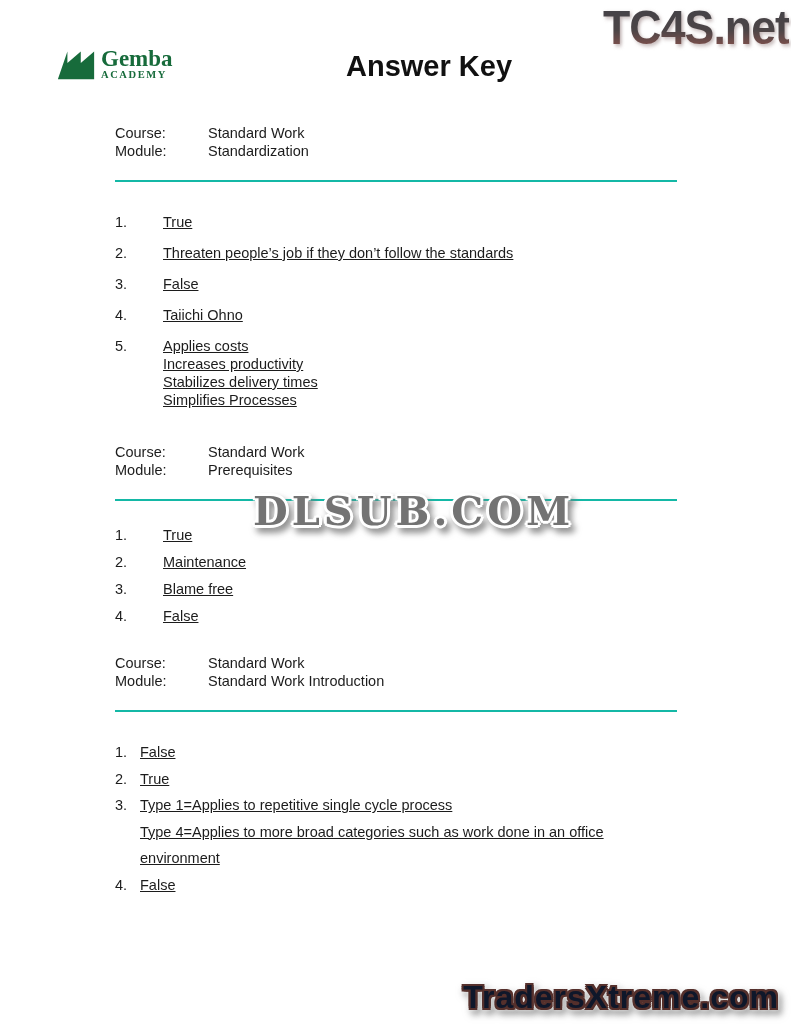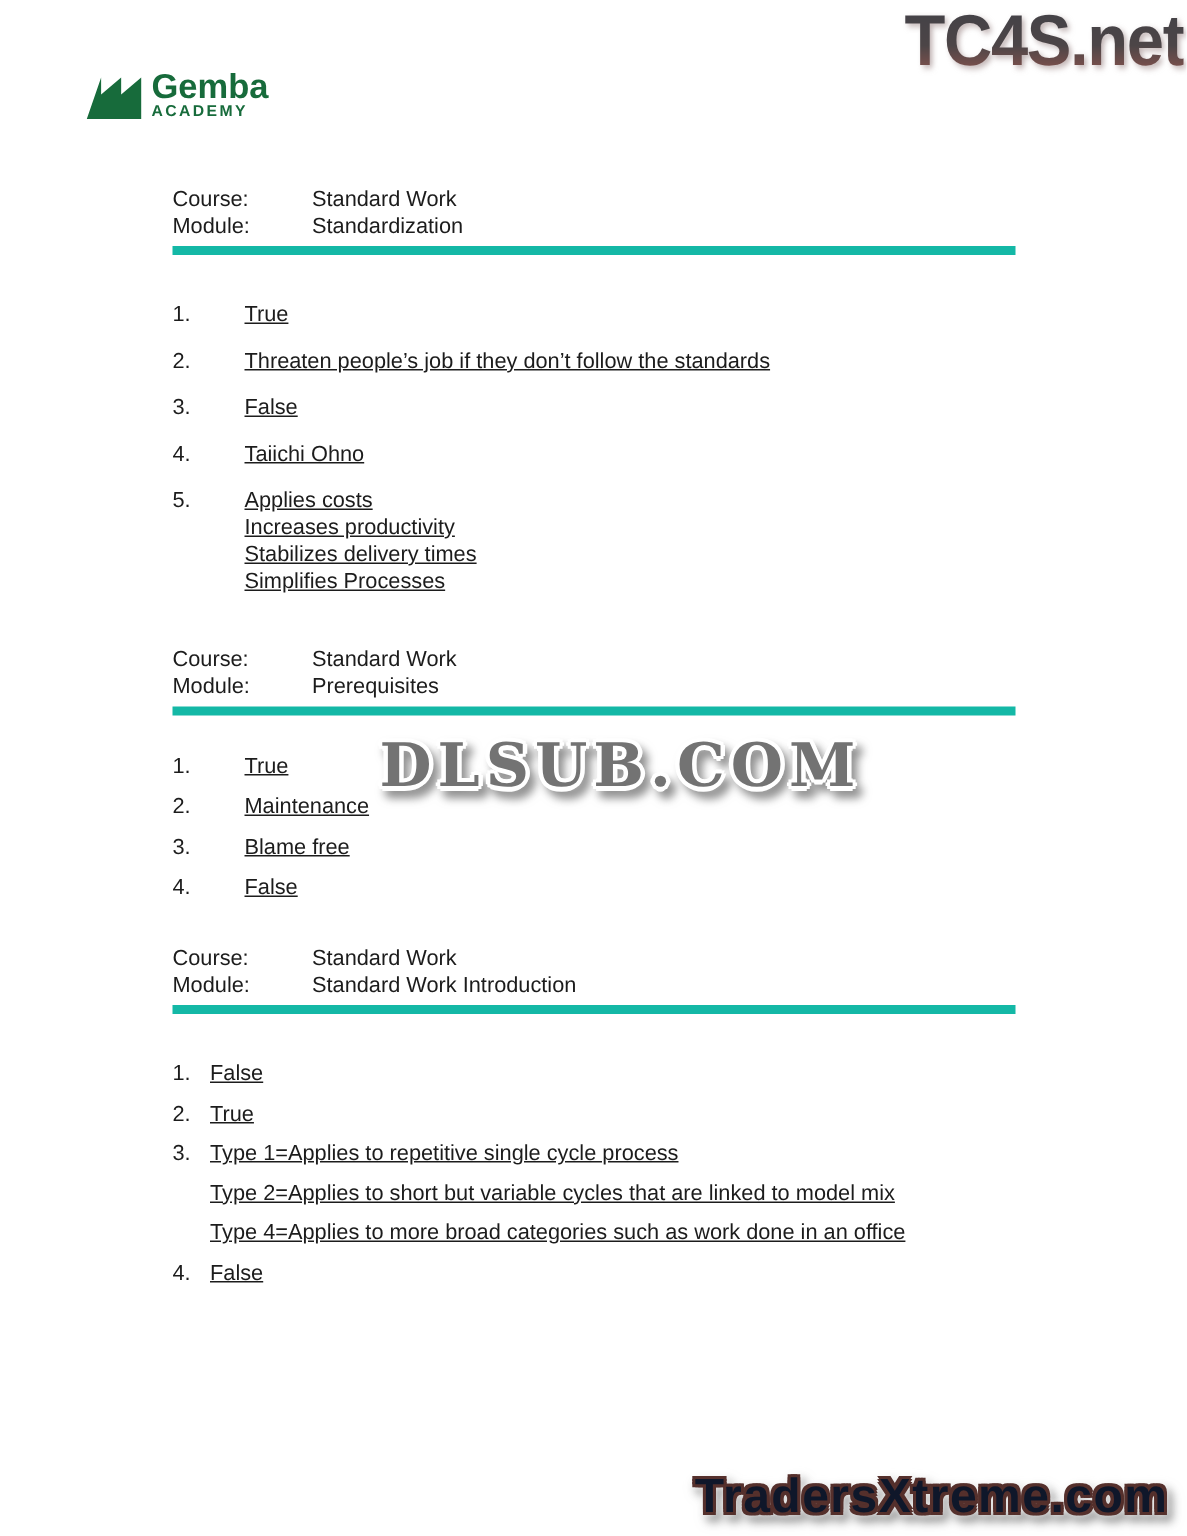--- a/index.html
+++ b/index.html
@@ -45,38 +45,38 @@
     font-size: 32px; font-weight: bold; letter-spacing: 1px;
     color: #0f172a;
     white-space: nowrap;
     text-shadow:
       -2px -2px 0 #55302c, 2px -2px 0 #55302c, -2px 2px 0 #55302c, 2px 2px 0 #55302c,
       0 -2px 0 #55302c, 0 2px 0 #55302c, -2px 0 0 #55302c, 2px 0 0 #55302c;
     filter: drop-shadow(0 0 2px rgba(255,255,255,0.9)) drop-shadow(3px 4px 3px rgba(130,130,130,0.8));
   }
 
   
-  .logo { position: absolute; top: 46px; left: 55px; display: flex; align-items: flex-start; }
+  .logo { position: absolute; top: 46px; left: 55px; display: flex; align-items: flex-end; font-family: Liberation Serif, serif; }
   .logo svg { display: block; margin-top: 2px; }
   .logo-text { margin-left: 4px; line-height: 1; }
   .logo-name { font-size: 23px; font-weight: bold; color: #176b3b; letter-spacing: 0; }
   .logo-sub  { font-size: 10.5px; font-weight: bold; color: #176b3b; letter-spacing: 1.6px; margin-top: 0; }
   .title {
     position: absolute; top: 50px; left: 429px;
     transform: translateX(-50%);
     font-size: 29px; font-weight: bold; color: #111;
     white-space: nowrap;
   }
 
   
   main { position: absolute; top: 0; left: 0; width: 791px; padding: 124px 114px 0 115px; }
   section { display: block; }
   .sec-head {
-    border-bottom: 6px solid #14b8a6;
-    padding-bottom: 4px;
+    border-bottom: 2px solid #14b8a6;
+    padding-bottom: 20px;
   }
   .sec-row { display: flex; line-height: 18px; font-size: 14.5px; }
   .sec-row .lbl { width: 93px; flex: none; }
   ol.answers { list-style: none; }
   ol.answers li { display: flex; font-size: 14.5px; }
   .num { flex: none; }
   .lines { flex: 1; text-decoration: underline; }
 
   
   section:nth-of-type(1) ol.answers { margin-top: 31px; }
@@ -104,20 +104,21 @@
       <svg width="42" height="32" viewBox="0 0 44 32" xmlns="http://www.w3.org/2000/svg">
         <polygon points="3,32 13,3 13,15 27,3 27,15 41,3 41,32" fill="#176b3b"></polygon>
       </svg>
     </span>
     <span class="logo-text">
       <span class="logo-name" style="display:block">Gemba</span>
       <span class="logo-sub" style="display:block">ACADEMY</span>
     </span>
   </div>
 
+  <h1 class="title">Answer Key</h1>
 
   <main id="sections">
       <section>
         <div class="sec-head">
           <div class="sec-row">
             <span class="lbl">Course:</span>
             <span class="val">Standard Work</span>
           </div>
           <div class="sec-row">
             <span class="lbl">Module:</span>
@@ -219,22 +220,22 @@
           <li>
             <span class="num">2.</span>
             <div class="lines">
               <div class="line">True</div>
             </div>
           </li>
           <li>
             <span class="num">3.</span>
             <div class="lines">
               <div class="line">Type 1=Applies to repetitive single cycle process</div>
-              <div class="line">Type 2=Applies to short but variable cycles that are linked to model mix</div>
               <div class="line">Type 4=Applies to more broad categories such as work done in an office</div>
+              <div class="line">environment</div>
             </div>
           </li>
           <li>
             <span class="num">4.</span>
             <div class="lines">
               <div class="line">False</div>
             </div>
           </li>
         </ol>
       </section>

